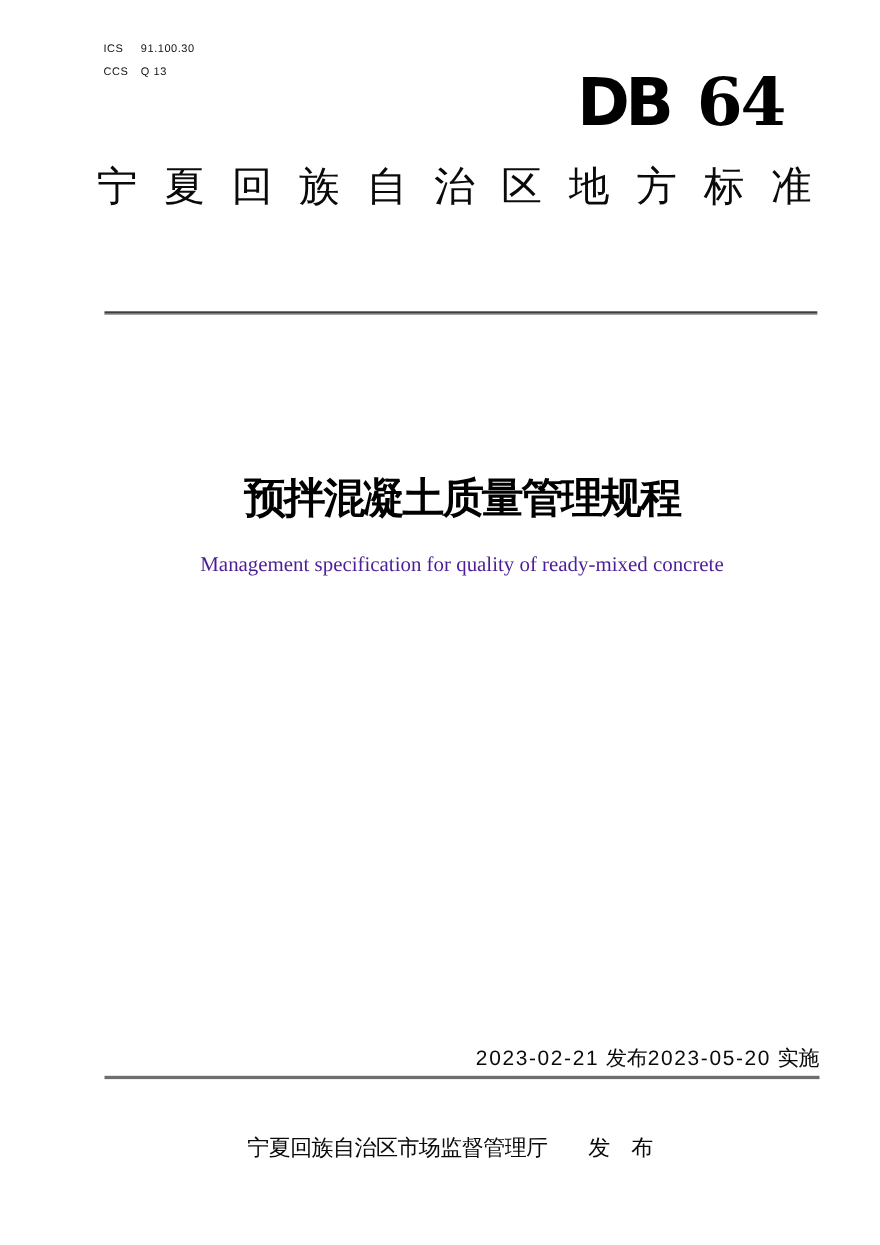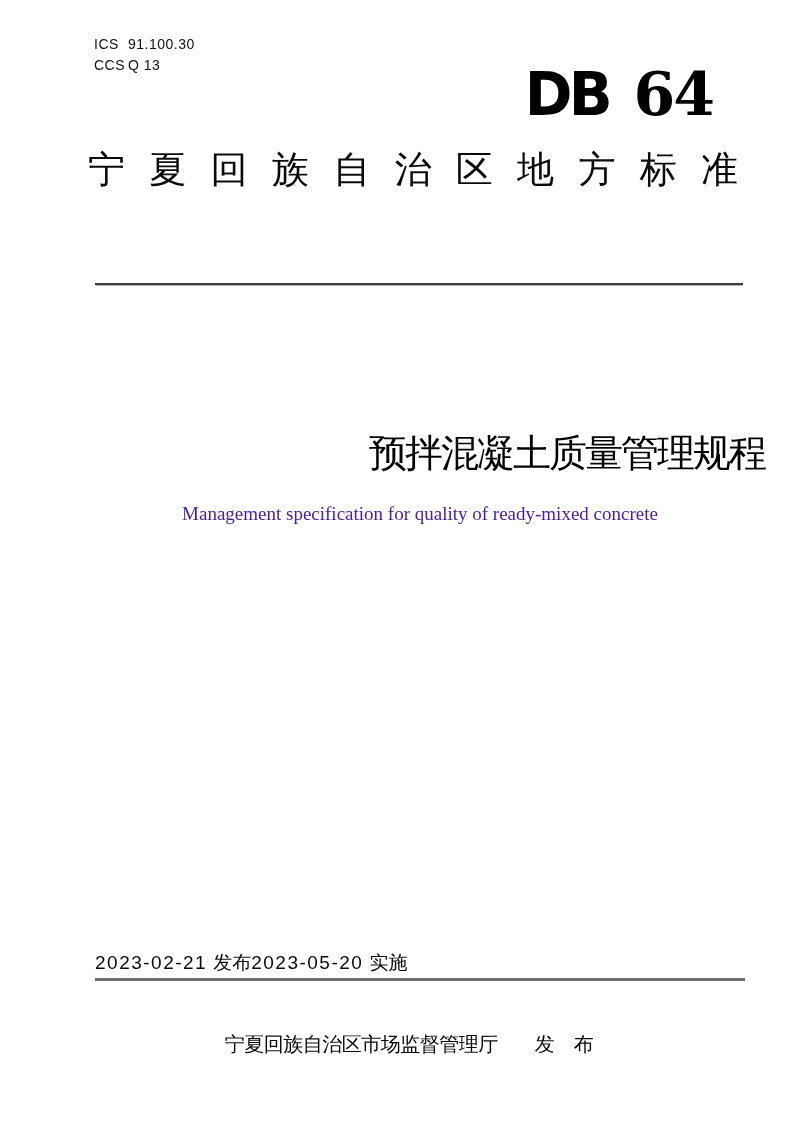--- a/index.html
+++ b/index.html
@@ -15,21 +15,21 @@
     color: #000;
     font-family: "Liberation Sans", sans-serif;
     overflow: hidden;
   }
 
   
   .codes {
     position: absolute;
     left: 94px;
     top: 34px;
-    font-size: 14px;
+    font-size: 10px;
     line-height: 21px;
     letter-spacing: 0.5px;
     color: #111;
   }
   .codes .row { display: flex; }
   .codes .lbl { display: inline-block; width: 34px; }
 
   
   .logo {
     position: absolute;
@@ -88,23 +88,23 @@
     height: 2px;
     background: #3c3c3c;
     border-bottom: 1px solid #b5b5b5;
   }
 
   .title-cn {
     position: absolute;
     left: 75px;
     top: 430px;
     width: 690px;
-    text-align: right;
+    text-align: center;
     font-size: 38px;
-    font-weight: 400;
+    font-weight: 700;
     letter-spacing: -2px;
     line-height: 46px;
     color: #000;
     white-space: nowrap;
   }
 
   .title-en {
     position: absolute;
     left: 75px;
     top: 502px;
@@ -117,21 +117,21 @@
     white-space: nowrap;
   }
 
   
   .dates {
     position: absolute;
     left: 95px;
     top: 951px;
     width: 650px;
     display: flex;
-    justify-content: flex-start;
+    justify-content: flex-end;
     font-size: 19px;
     line-height: 24px;
     color: #0a0a0a;
     white-space: nowrap;
   }
   .date-group { display: flex; align-items: baseline; gap: 6px; }
   .date-value { letter-spacing: 1.5px; }
 
   .rule-bottom {
     position: absolute;

